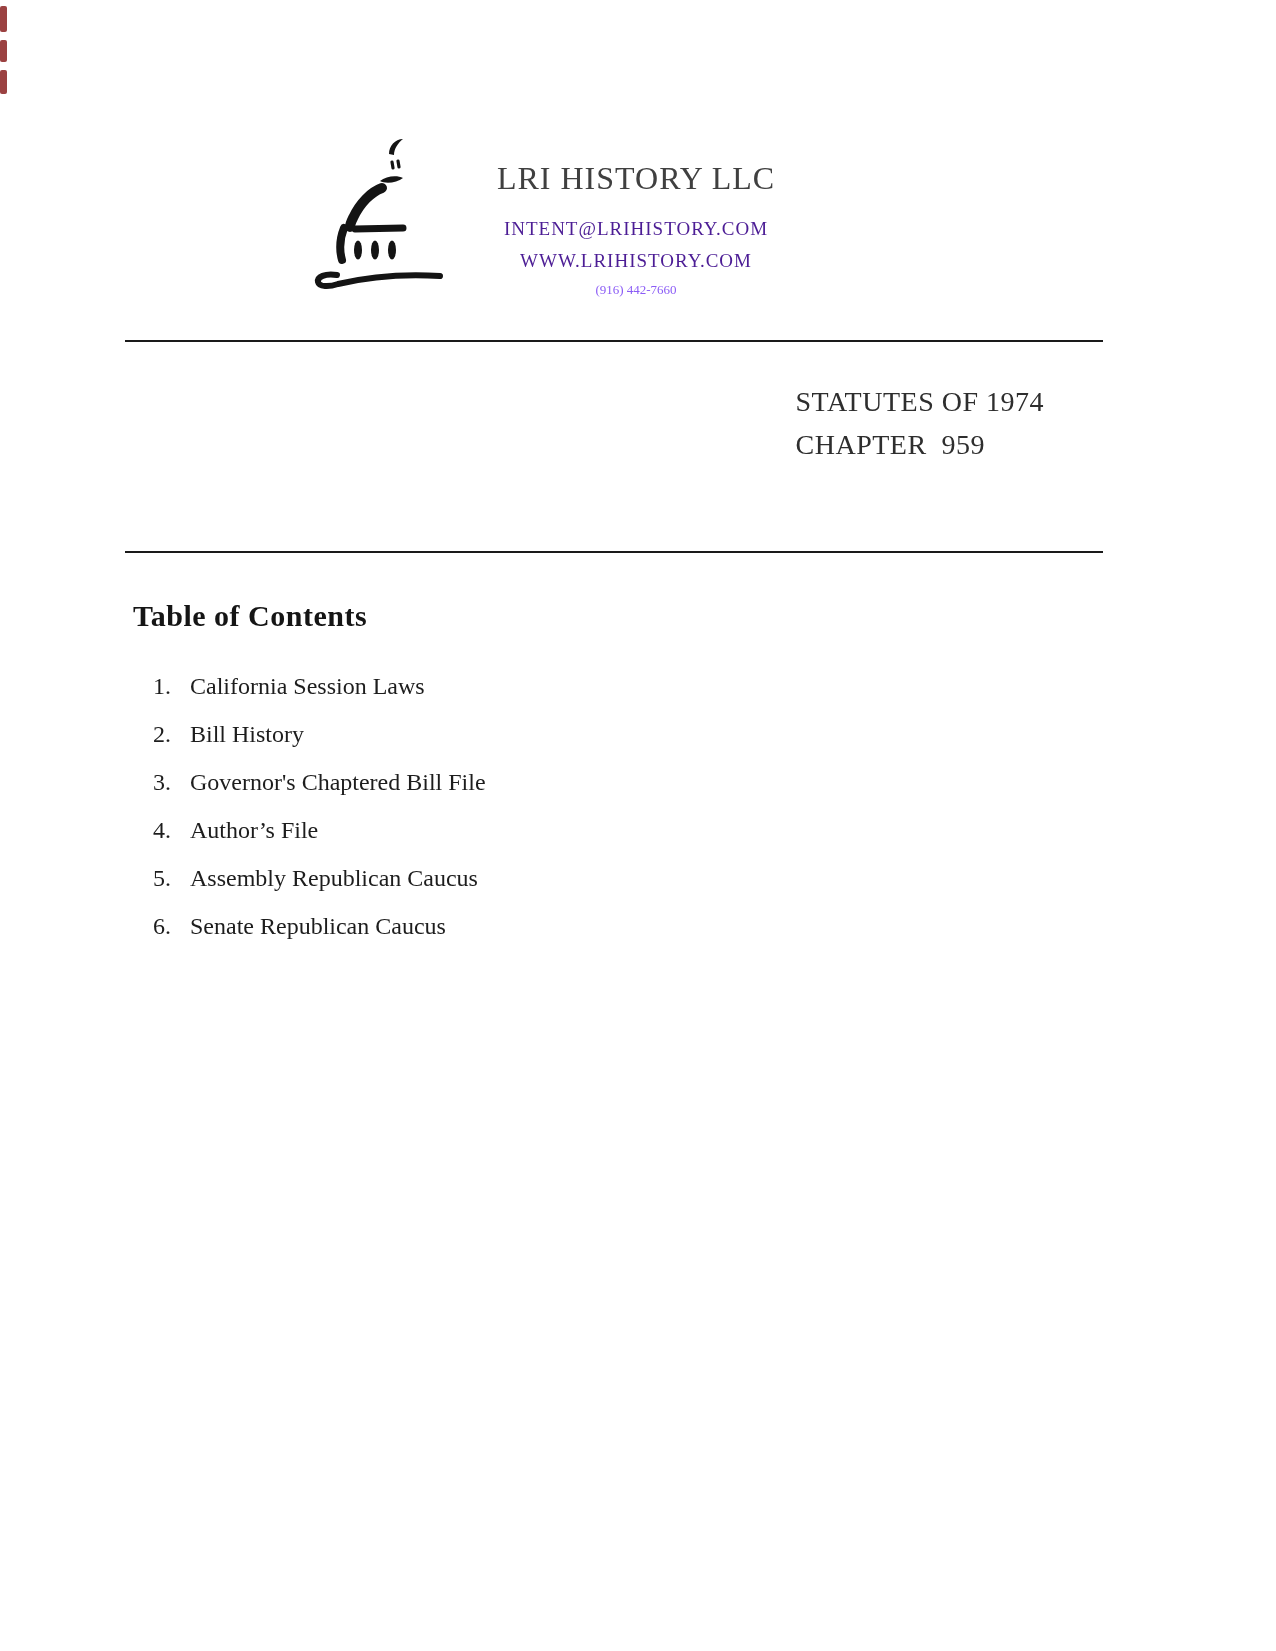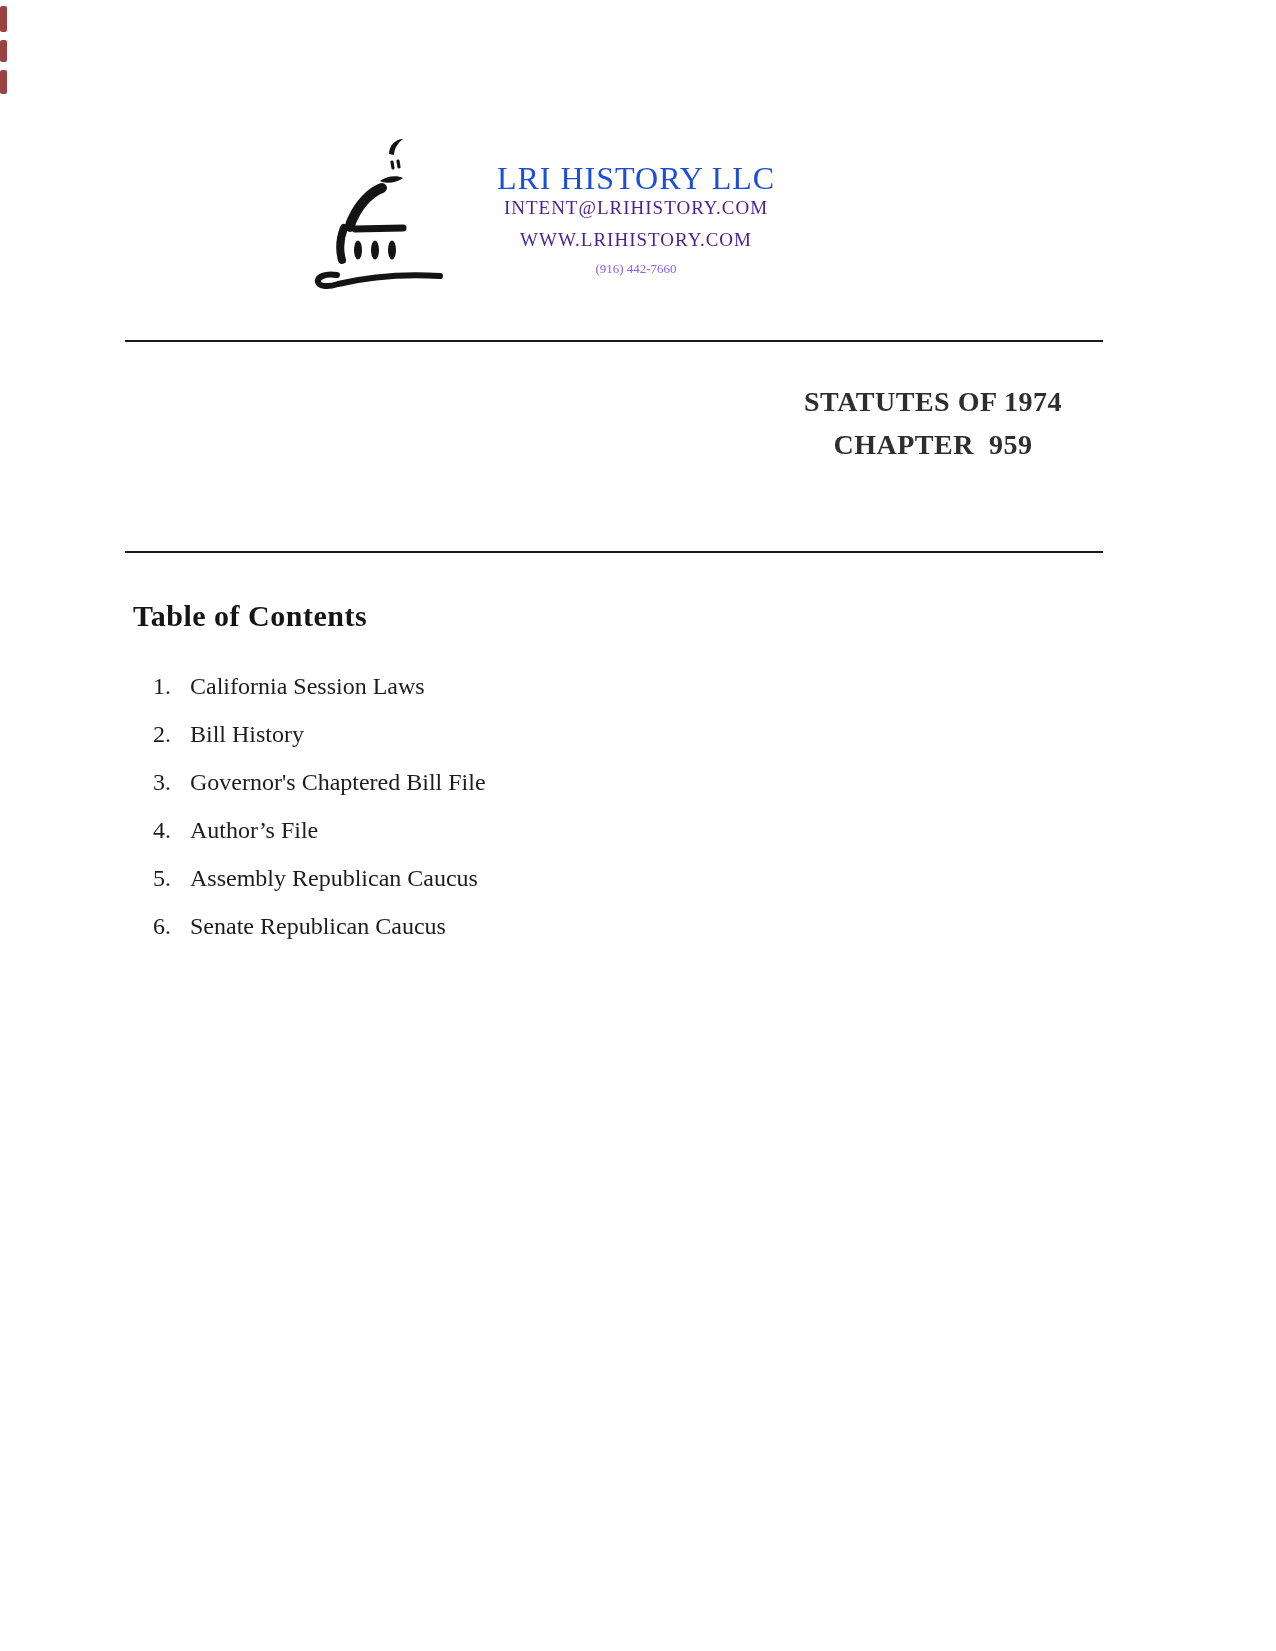--- a/index.html
+++ b/index.html
@@ -38,22 +38,22 @@
   .contact {
     position: absolute;
     left: 466px;
     top: 160px;
     width: 340px;
     text-align: center;
   }
   .company {
     font-size: 32px;
     letter-spacing: 1px;
-    color: #1d4ed8;
-    margin-bottom: 0;
+    color: #404040;
+    margin-bottom: 21px;
     white-space: nowrap;
   }
   .email, .website {
     font-size: 19px;
     letter-spacing: 1px;
     color: #4c1d95;
     margin-bottom: 10px;
     white-space: nowrap;
   }
   .phone {
@@ -70,23 +70,23 @@
     height: 2px;
     background: #1a1a1a;
   }
   .rule-top    { top: 340px; }
   .rule-bottom { top: 551px; }
 
   
   .title-block {
     position: absolute;
     top: 380px;
-    right: 214px;
-    text-align: center;
-    font-weight: bold;
+    right: 232px;
+    text-align: left;
+    font-weight: normal;
     font-size: 28px;
     line-height: 43px;
     letter-spacing: 0.5px;
     color: #2e2e2e;
   }
   .title-block div { white-space: pre; }
 
   
   .toc {
     position: absolute;

